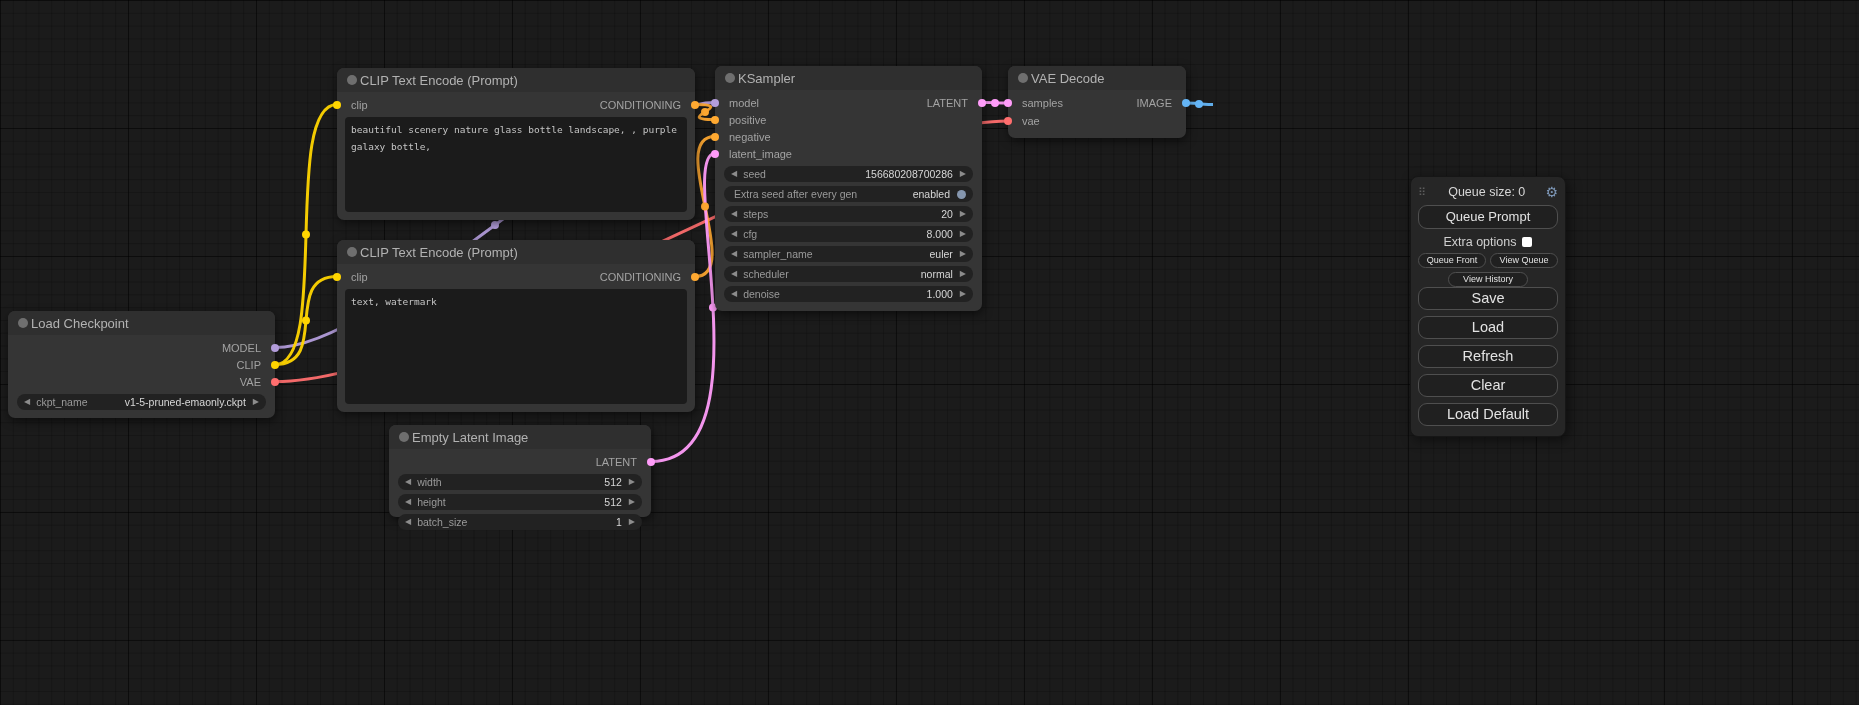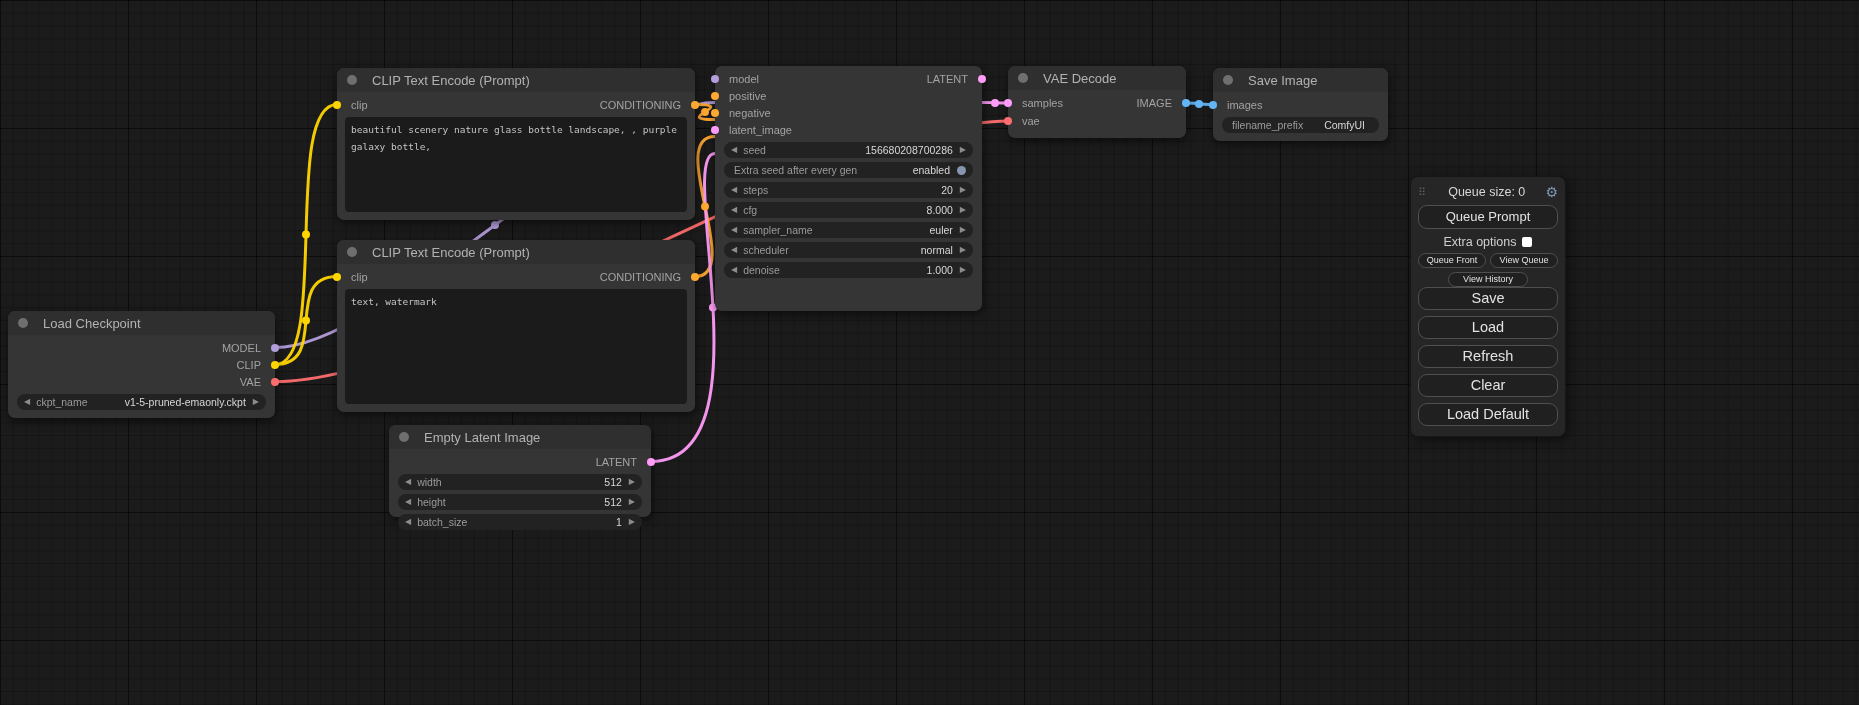--- a/index.html
+++ b/index.html
@@ -16,21 +16,21 @@
     font-family: "Liberation Sans", sans-serif;
   }
   svg.wires { position: absolute; left: 0; top: 0; z-index: 1; }
   .wire { fill: none; stroke-width: 3; opacity: 0.95; }
 
   .node {
     position: absolute; z-index: 2; background: #353535; border-radius: 7px;
     box-shadow: 1px 3px 10px rgba(0,0,0,0.55); color: #9d9d9d;
   }
   .node-title {
-    height: 24px; display: flex; align-items: center; gap: 15px; padding: 0 10px;
+    height: 24px; display: flex; align-items: center; gap: 3px; padding: 0 10px;
     background: #2f2f2f; border-radius: 7px 7px 0 0; color: #b2b2b2; font-size: 13px;
   }
   .tdot { width: 10px; height: 10px; border-radius: 50%; background: #6f6f6f; flex: 0 0 auto; }
   .rows { padding-top: 4px; }
   .slot-row { position: relative; height: 17px; display: flex; align-items: center; font-size: 11px; color: #a3a3a3; }
   .slot-row.tall { height: 18px; }
   .slot-row.in   { padding-left: 14px; }
   .slot-row.out  { justify-content: flex-end; padding-right: 14px; }
   .slot-row.both { justify-content: space-between; padding: 0 14px; }
   .dot { position: absolute; top: 4.5px; width: 8px; height: 8px; border-radius: 50%; background: #888; }
@@ -185,20 +185,24 @@
       <div class="widget">
         <span class="warrow">◀</span>
         <span class="wlabel">batch_size</span>
         <span class="wvalue">1</span>
         <span class="warrow">▶</span>
       </div>
     </div>
   </div>
 
   <div class="node" style="left:715px;top:66px;width:267px;height:245px">
+    <div class="node-title">
+      <span class="tdot"></span>
+      <span>KSampler</span>
+    </div>
     <div class="rows">
       <div class="slot-row both">
         <span class="dot dot-l" style="background: rgb(179, 157, 219);"></span>
         <span>model</span>
         <span>LATENT</span>
         <span class="dot dot-r" style="background: rgb(255, 156, 249);"></span>
       </div>
       <div class="slot-row in">
         <span class="dot dot-l" style="background: rgb(255, 169, 49);"></span>
         <span>positive</span>
@@ -267,36 +271,20 @@
         <span>IMAGE</span>
         <span class="dot dot-r" style="background: rgb(100, 181, 246);"></span>
       </div>
       <div class="slot-row in tall">
         <span class="dot dot-l" style="background: rgb(255, 110, 110);"></span>
         <span>vae</span>
       </div>
     </div>
   </div>
 
-  <div class="node" style="left:1213px;top:68px;width:175px;height:73px">
-    <div class="node-title">
-      <span class="tdot"></span>
-      <span>Save Image</span>
-    </div>
-    <div class="rows">
-      <div class="slot-row in">
-        <span class="dot dot-l" style="background: rgb(100, 181, 246);"></span>
-        <span>images</span>
-      </div>
-      <div class="widget noarrow">
-        <span class="wlabel">filename_prefix</span>
-        <span class="wvalue">ComfyUI</span>
-      </div>
-    </div>
-  </div>
 
   <div class="menu" style="left:1410px;top:176px">
     <div class="menu-head">
       <span class="drag">⠿</span>
       <span class="qsize">Queue size: 0</span>
       <span class="gear">⚙</span>
     </div>
     <button class="btn big">Queue Prompt</button>
     <div class="extra-row">
       <span>Extra options</span>

